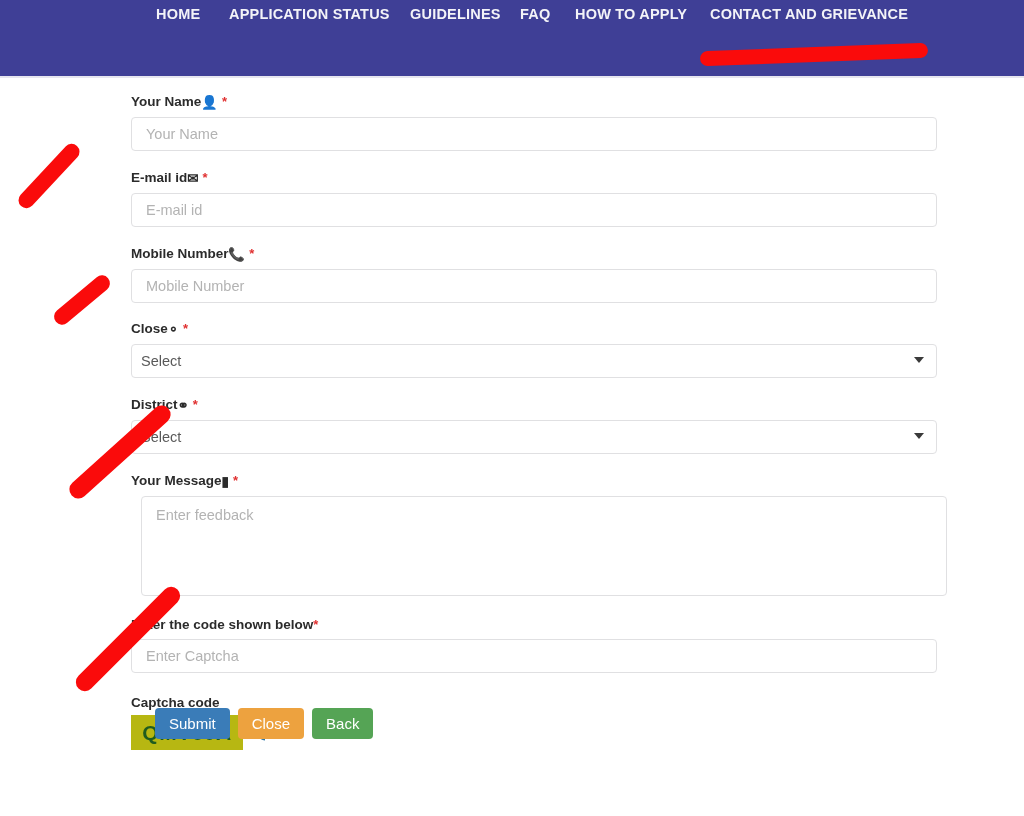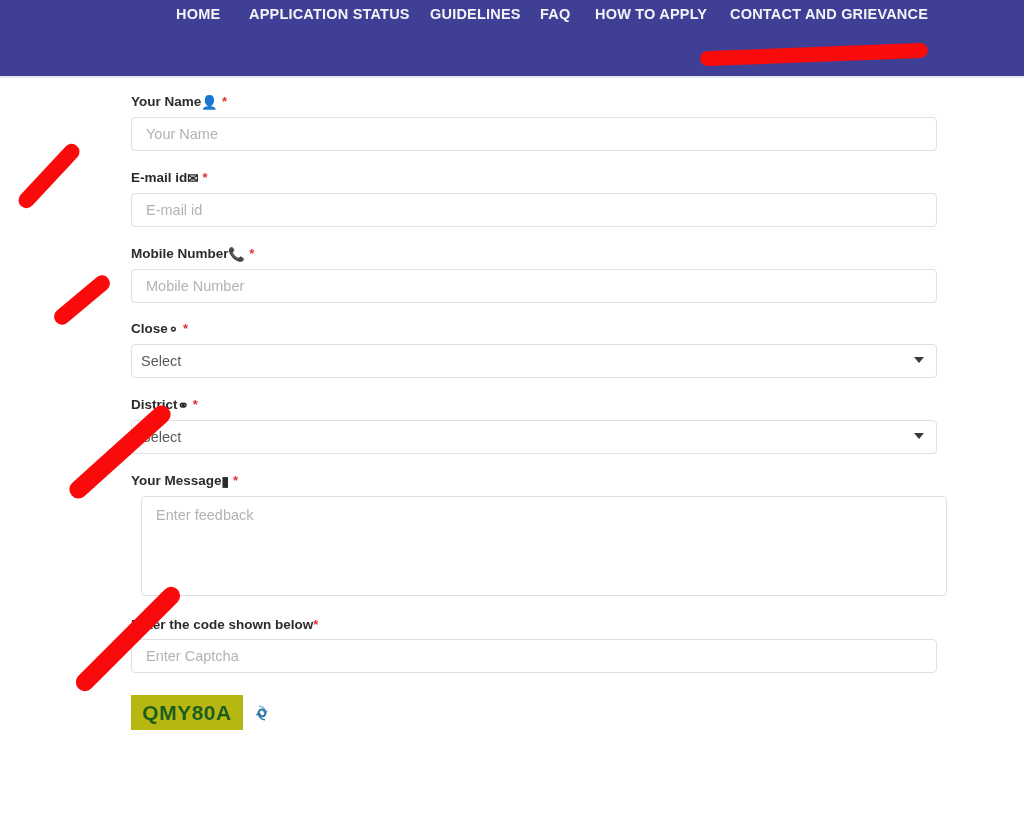--- a/index.html
+++ b/index.html
@@ -35,21 +35,20 @@
   .nav-row-1 { top: 0px; }
   .nav-row-2 { top: 44px; }
   .nav-item {
     color: #f3f3f8;
     font-size: 14.5px;
     font-weight: bold;
     letter-spacing: 0.2px;
     white-space: nowrap;
     text-decoration: none;
     cursor: pointer;
-    margin-left: 20px;
   }
   .nav-item.home      { position: absolute; left: 156px; }
   .nav-item.appstat   { position: absolute; left: 229px; }
   .nav-item.guide     { position: absolute; left: 410px; }
   .nav-item.faq       { position: absolute; left: 520px; }
   .nav-item.howto     { position: absolute; left: 575px; }
   .nav-item.feedback  { position: absolute; left: 710px; }
   .nav-item.contact   { position: absolute; left: 157px; }
 
   
@@ -223,34 +222,40 @@
       <label class="flabel"><span>Your Message</span><span class="lbl-icon">▮</span><span class="req">*</span></label>
       <textarea class="ctl area" placeholder="Enter feedback" style=""></textarea>
     </div>
 
     <div class="field" style="top:537px;">
       <label class="flabel"><span>Enter the code shown below</span><span class="req tight">*</span></label>
       <input class="ctl" type="text" placeholder="Enter Captcha" style="">
     </div>
 
     <div class="field" style="top:615px;">
+      <span class="cap-label">Captcha code</span>
       <div class="cap-row">
         <div class="cap-img">QMY80A</div>
         <span class="cap-refresh">
           <svg viewBox="0 0 24 24" width="18" height="18" aria-hidden="true">
             <path d="M12 4a8 8 0 0 1 7.4 5h-3.1l4.1 5 4.1-5h-3.2A10 10 0 0 0 12 2z" fill="#6fb4dd" transform="translate(-4,0)"></path>
             <path d="M12 20a8 8 0 0 1-7.4-5h3.1L3.6 10 -0.5 15h3.2A10 10 0 0 0 12 22z" fill="#2f78a8" transform="translate(4,0)"></path>
             <circle cx="12" cy="12" r="4.6" fill="none" stroke="#2f78a8" stroke-width="2.6"></circle>
           </svg>
         </span>
       </div>
     </div>
 
   </div>
 
+  <div class="btnrow">
+    <button class="btn btn-submit">Submit</button>
+    <button class="btn btn-close">Close</button>
+    <button class="btn btn-back">Back</button>
+  </div>
 
   <div class="annot">
 
     <div class="stroke" style="left:700px; top:47px; width:228px; height:15px; transform:rotate(-2.2deg);"></div>
 
     <div class="stroke" style="left:8px; top:168px; width:82px; height:16px; transform:rotate(-47deg);"></div>
 
     <div class="stroke" style="left:48px; top:292px; width:68px; height:16px; transform:rotate(-40deg);"></div>
 
     <div class="stroke" style="left:55px; top:443px; width:130px; height:18px; transform:rotate(-42deg);"></div>

